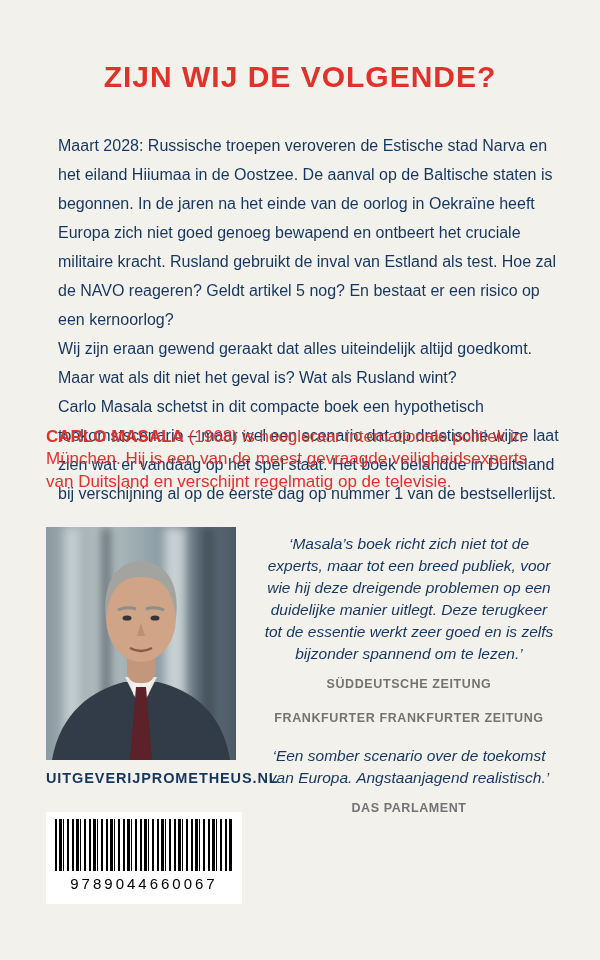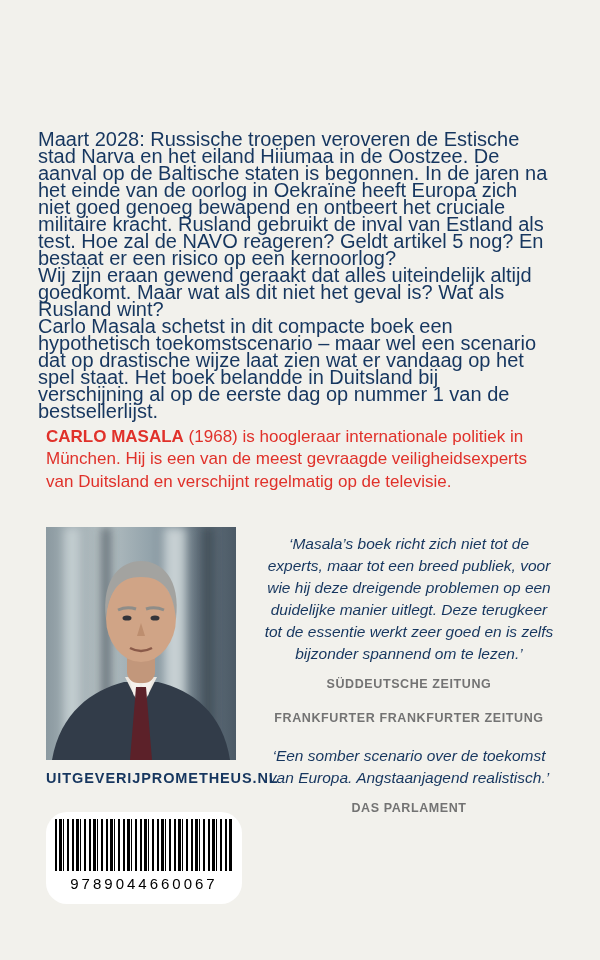--- a/index.html
+++ b/index.html
@@ -13,22 +13,22 @@
     font-family:"Liberation Sans", sans-serif;
     color:#16365f;
   }
   .title {
     position:absolute; top:60px; left:0; width:100%;
     text-align:center;
     color:#e0312a;
     font-size:30px; font-weight:700; letter-spacing:1px;
   }
   .synopsis {
-    position:absolute; top:131px; left:38px; width:510px;
-    font-size:20px; line-height:17px;
+    position:absolute; top:131px; left:58px; width:510px;
+    font-size:16px; line-height:29px;
   }
   .synopsis p { margin:0; }
   .bio {
     position:absolute; top:426px; left:46px; width:510px;
     color:#e0312a;
     font-size:17px; line-height:22.4px;
   }
   .bio .bio-name { font-weight:700; }
   .photo {
     position:absolute; top:527px; left:46px;
@@ -37,21 +37,21 @@
   .publisher {
     position:absolute; top:770px; left:46px;
     font-size:14.5px; font-weight:700; letter-spacing:0.9px;
     color:#16365f;
   }
   .barcode {
     position:absolute; top:812px; left:46px;
     width:196px; height:92px;
     background:#ffffff;
     padding:7px 9px 4px;
-    display:flex; flex-direction:column; align-items:center;border-radius:21px;
+    display:flex; flex-direction:column; align-items:center;
   }
   .barcode-bars {
     width:100%; height:52px;
     background:repeating-linear-gradient(90deg,
       #000 0 2px, #fff 2px 4px,
       #000 4px 7px, #fff 7px 8px,
       #000 8px 9px, #fff 9px 12px,
       #000 12px 14px, #fff 14px 17px);
   }
   .barcode-number {
@@ -71,20 +71,21 @@
     margin:12px 0 20px;
     color:#737373;
     font-weight:700; font-size:12.5px; letter-spacing:0.6px;
   }
 </style>
 </head>
 <body>
 
 <div class="cover">
 
+  <div class="title">ZIJN WIJ DE VOLGENDE?</div>
 
   <div class="synopsis">
     <p>Maart 2028: Russische troepen veroveren de Estische stad Narva en het eiland Hiiumaa in de Oostzee. De aanval op de Baltische staten is begonnen. In de jaren na het einde van de oorlog in Oekraïne heeft Europa zich niet goed genoeg bewapend en ontbeert het cruciale militaire kracht. Rusland gebruikt de inval van Estland als test. Hoe zal de NAVO reageren? Geldt artikel 5 nog? En bestaat er een risico op een kernoorlog?</p>
     <p>Wij zijn eraan gewend geraakt dat alles uiteindelijk altijd goedkomt. Maar wat als dit niet het geval is? Wat als Rusland wint?</p>
     <p>Carlo Masala schetst in dit compacte boek een hypothetisch toekomstscenario – maar wel een scenario dat op drastische wijze laat zien wat er vandaag op het spel staat. Het boek belandde in Duitsland bij verschijning al op de eerste dag op nummer 1 van de bestsellerlijst.</p>
   </div>
 
   <div class="bio"><span class="bio-name">CARLO MASALA</span><span> (1968) is hoogleraar internationale politiek in München. Hij is een van de meest gevraagde veiligheidsexperts van Duitsland en verschijnt regelmatig op de televisie.</span></div>
 
   <svg class="photo" viewBox="0 0 190 233" xmlns="http://www.w3.org/2000/svg" preserveAspectRatio="none">

